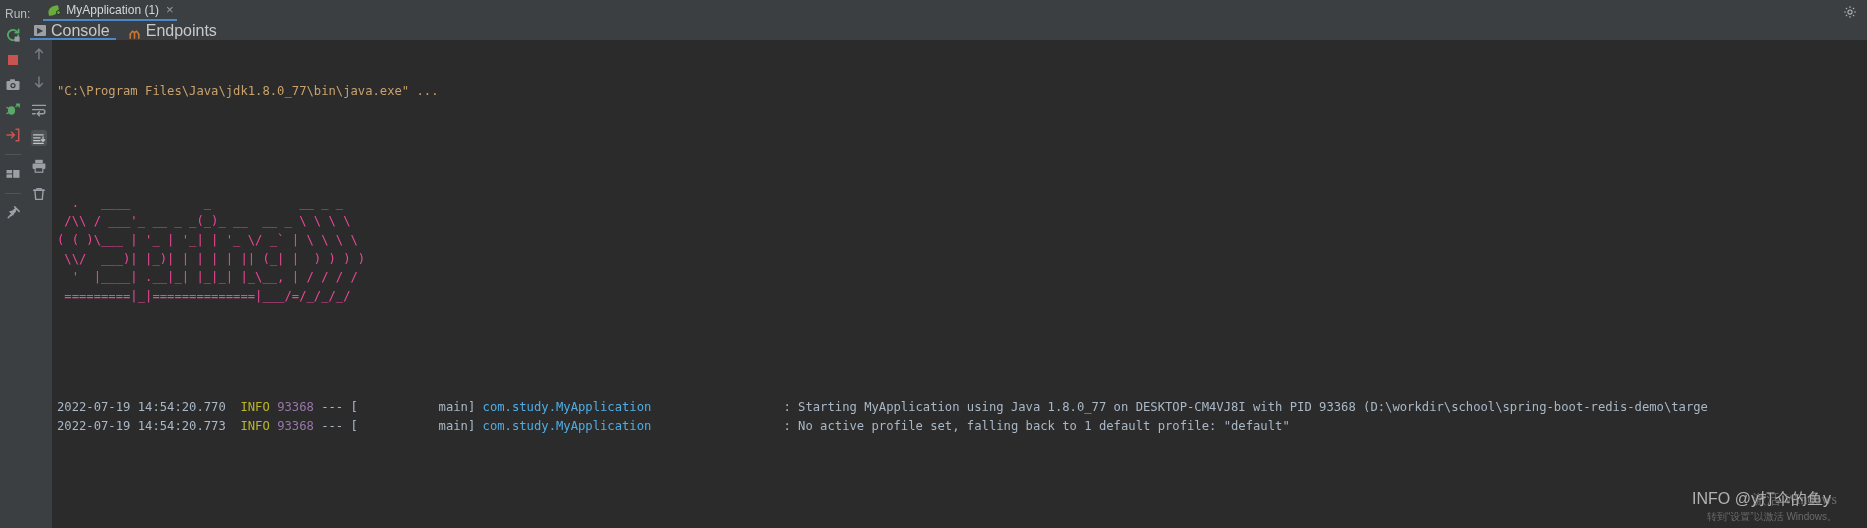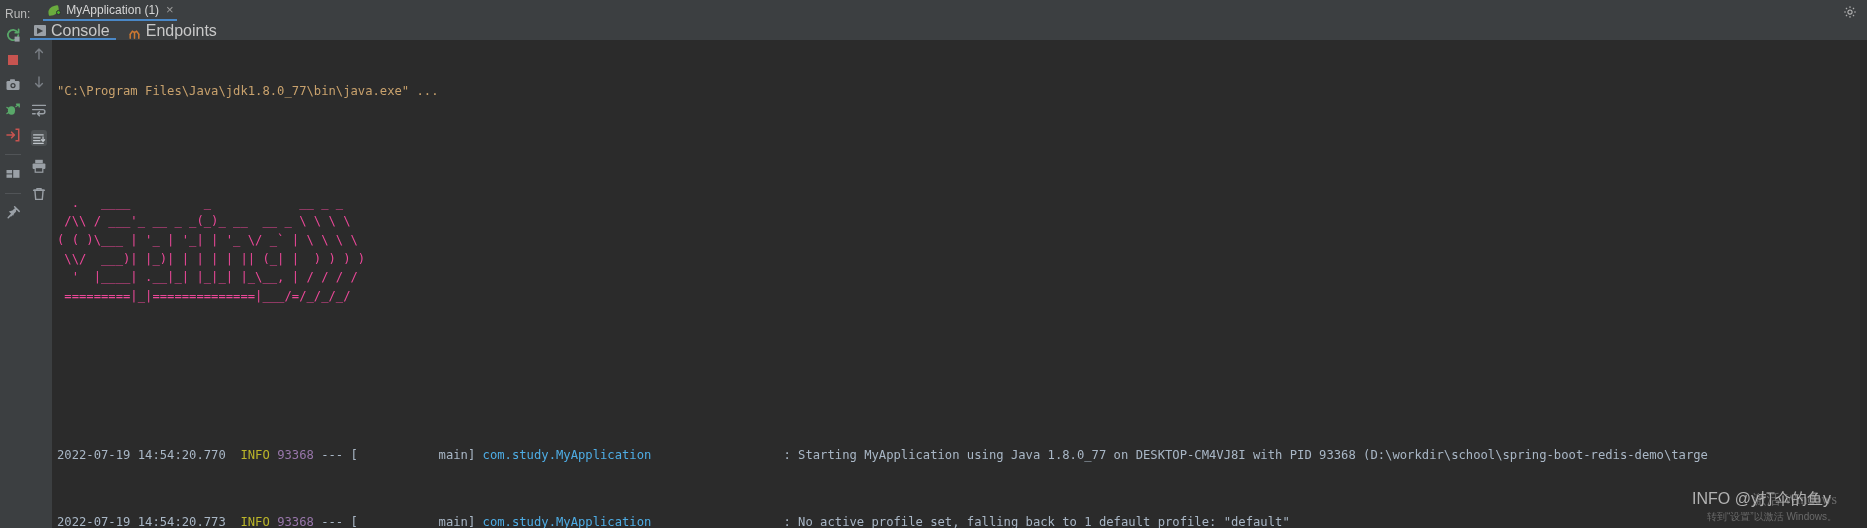--- a/index.html
+++ b/index.html
@@ -94,21 +94,21 @@
   .console{
     position:absolute; left:52px; top:40px; width:1815px; height:488px;
     background:#2b2b2b; overflow:hidden;
     font-family:"DejaVu Sans Mono", monospace;
     font-size:12.2px; line-height:18.6px;
     padding:5px 0 0 5px; white-space:pre;
   }
   .cmdline{ color:#c9a26d; }
   .banner{ color:#ec4899; }
   .banner-ver{ color:#bbb529; }
-  .log-line{ white-space:pre;margin-top:48px; }
+  .log-line{ white-space:pre; }
   .ts{ color:#a9b7c6; }
   .lvl{ color:#bbb529; }
   .pid{ color:#9876aa; }
   .dashes{ color:#a9b7c6; }
   .thread{ color:#a9b7c6; }
   .logger-cyan{ color:#4eade5; }
   .msg{ color:#a9b7c6; }
 
   
   .wm-win{

